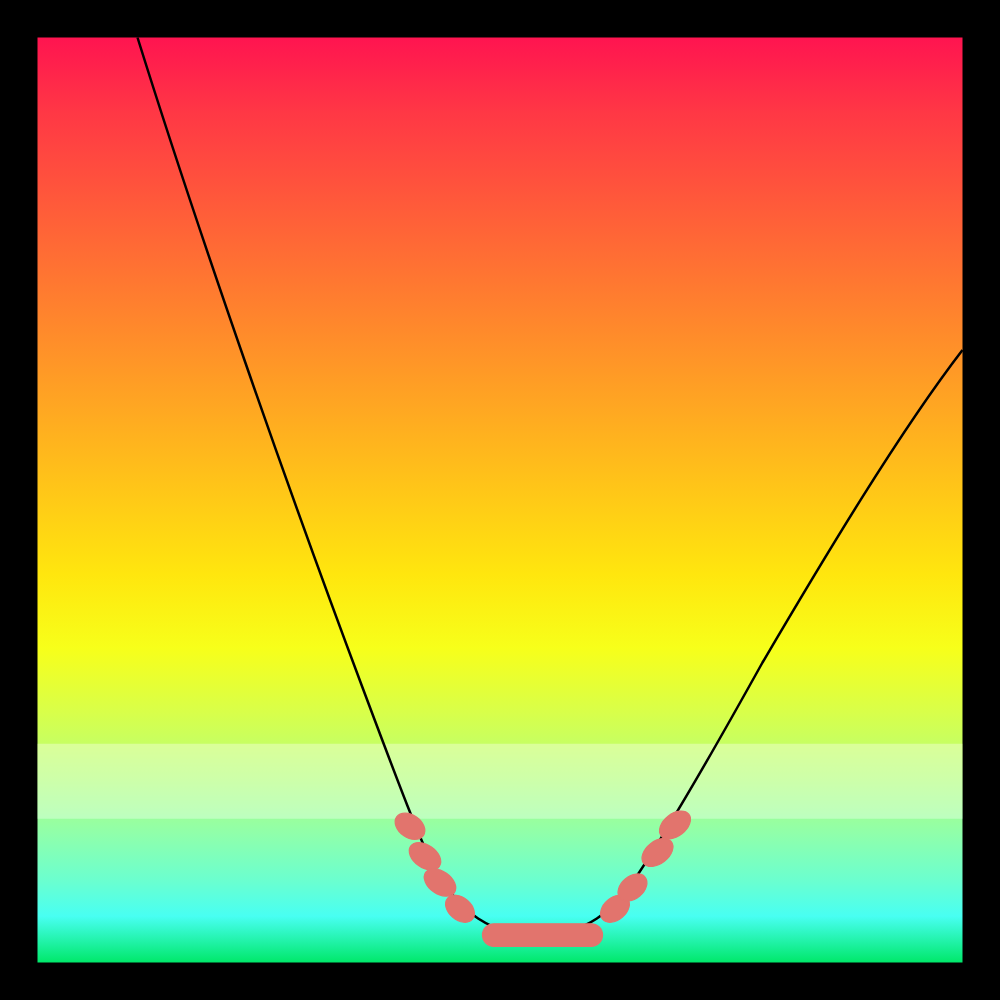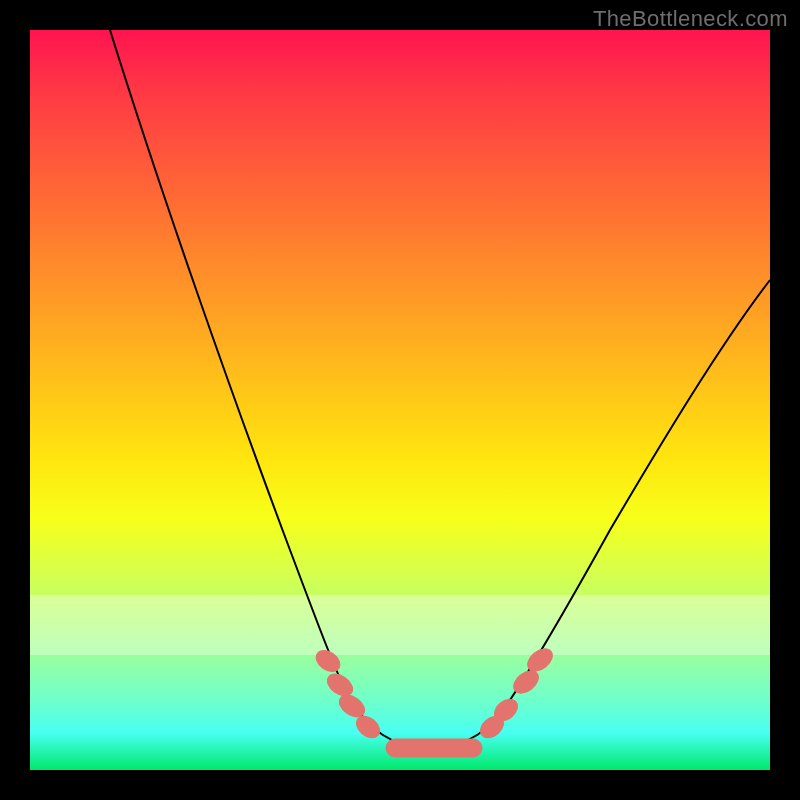--- a/index.html
+++ b/index.html
@@ -84,21 +84,20 @@
   }
 </style>
 </head>
 <body>
 
 <div class="frame">
   <div class="plot-area"></div>
 
   <div class="band-pale" style="top:595px;height:60px;"></div>
 
-  <div class="watermark">TheBottleneck.com</div>
 
   <svg class="curve" viewBox="0 0 740 740" preserveAspectRatio="none">
     <path class="curve-path" d="M 80 0
              C 130 160, 200 360, 260 520
              C 290 600, 305 640, 320 670
              C 340 700, 360 716, 400 720
              C 440 716, 460 700, 480 670
              C 500 640, 530 590, 580 500
              C 630 415, 690 315, 740 250"></path>
 

